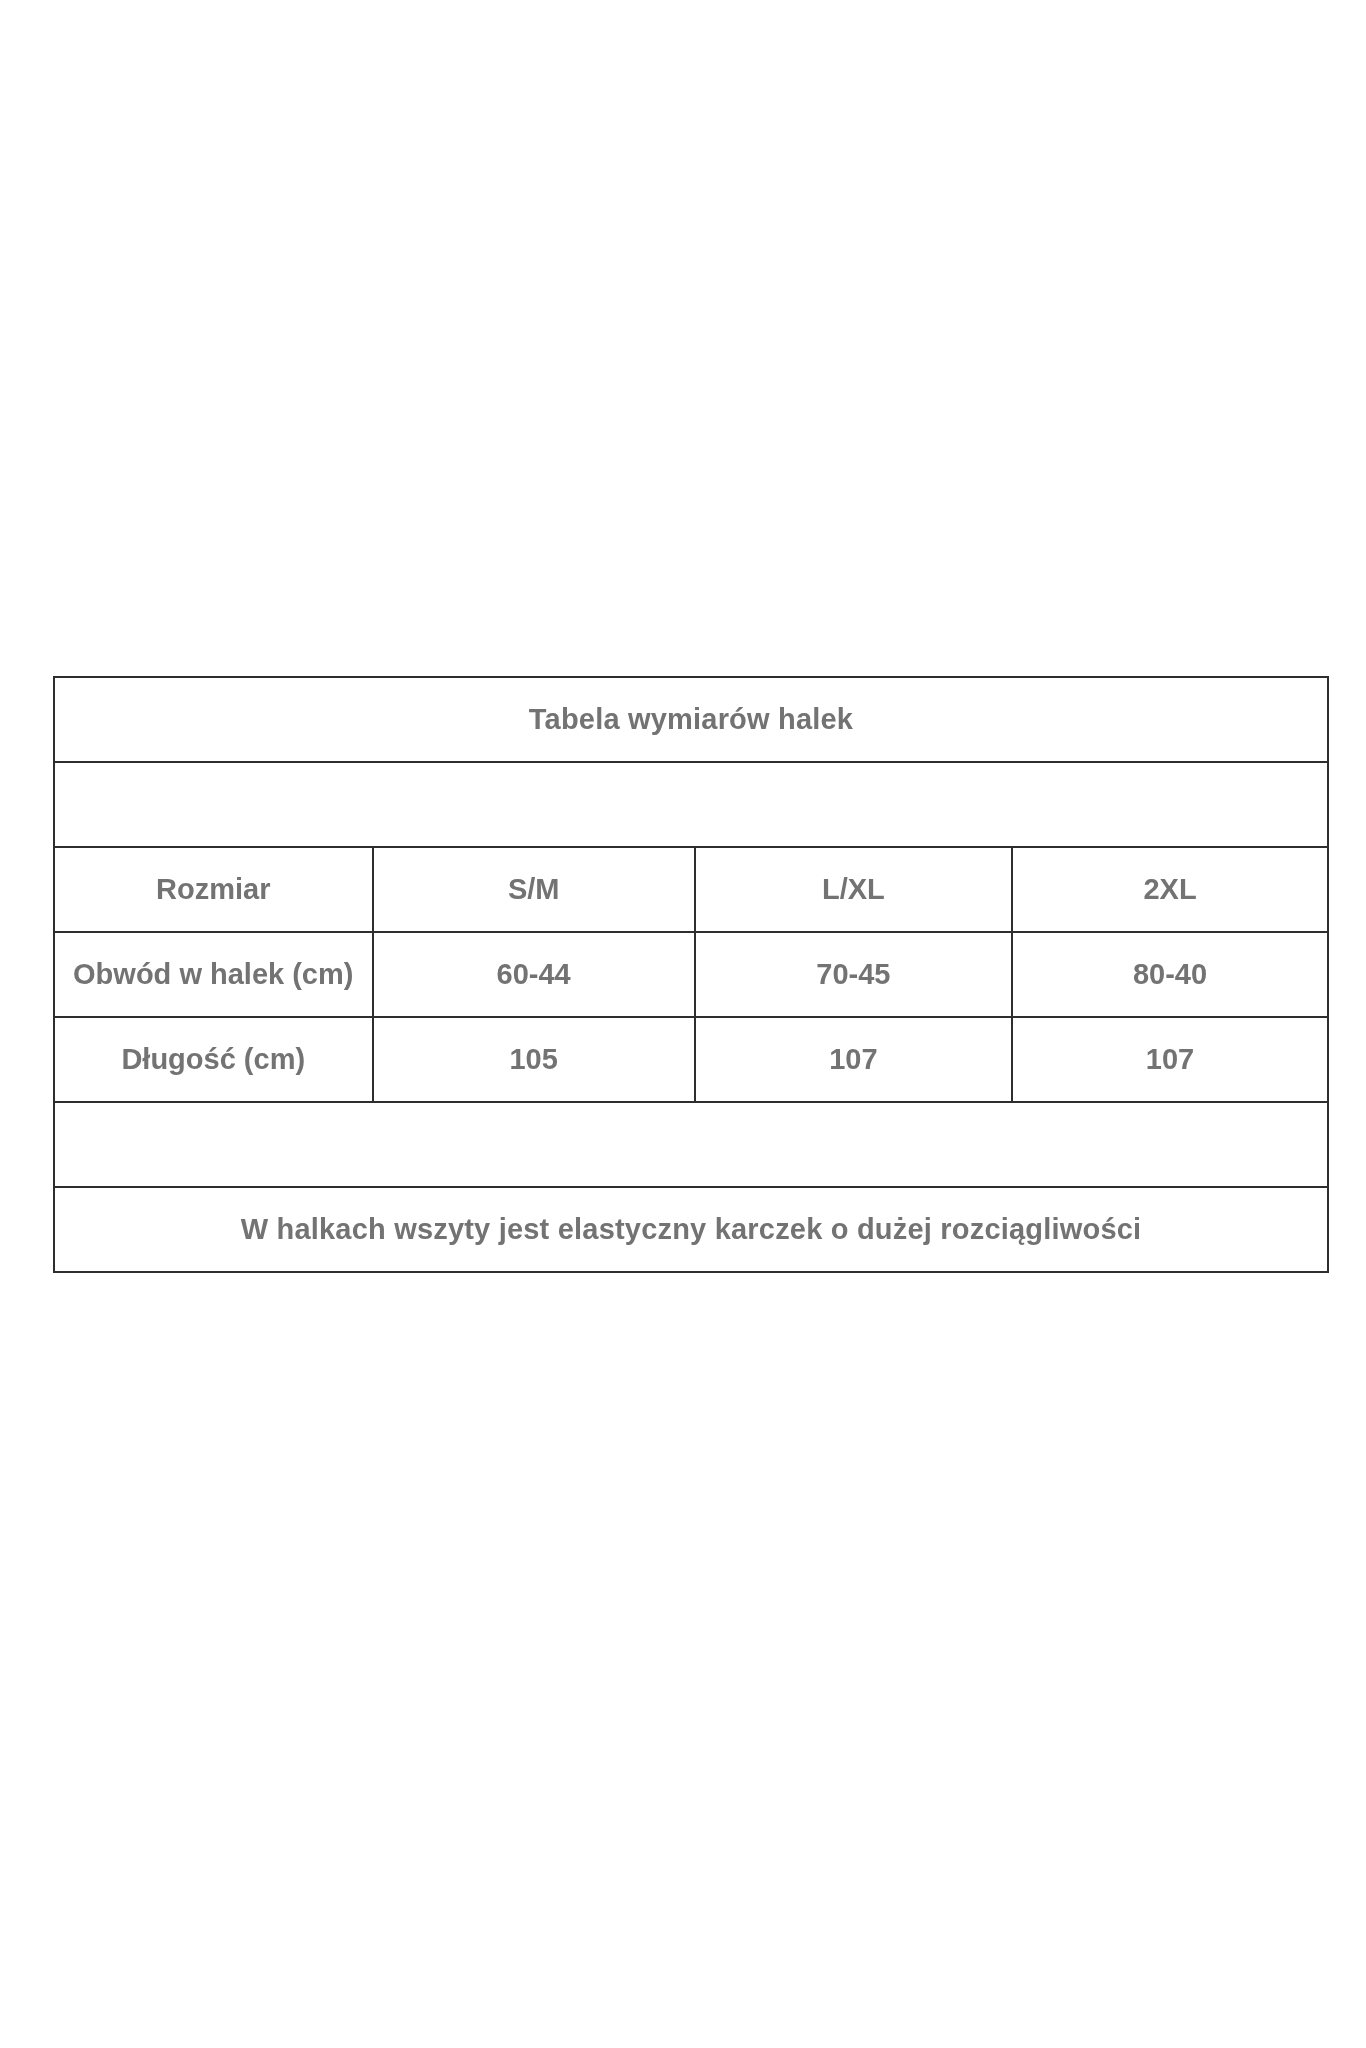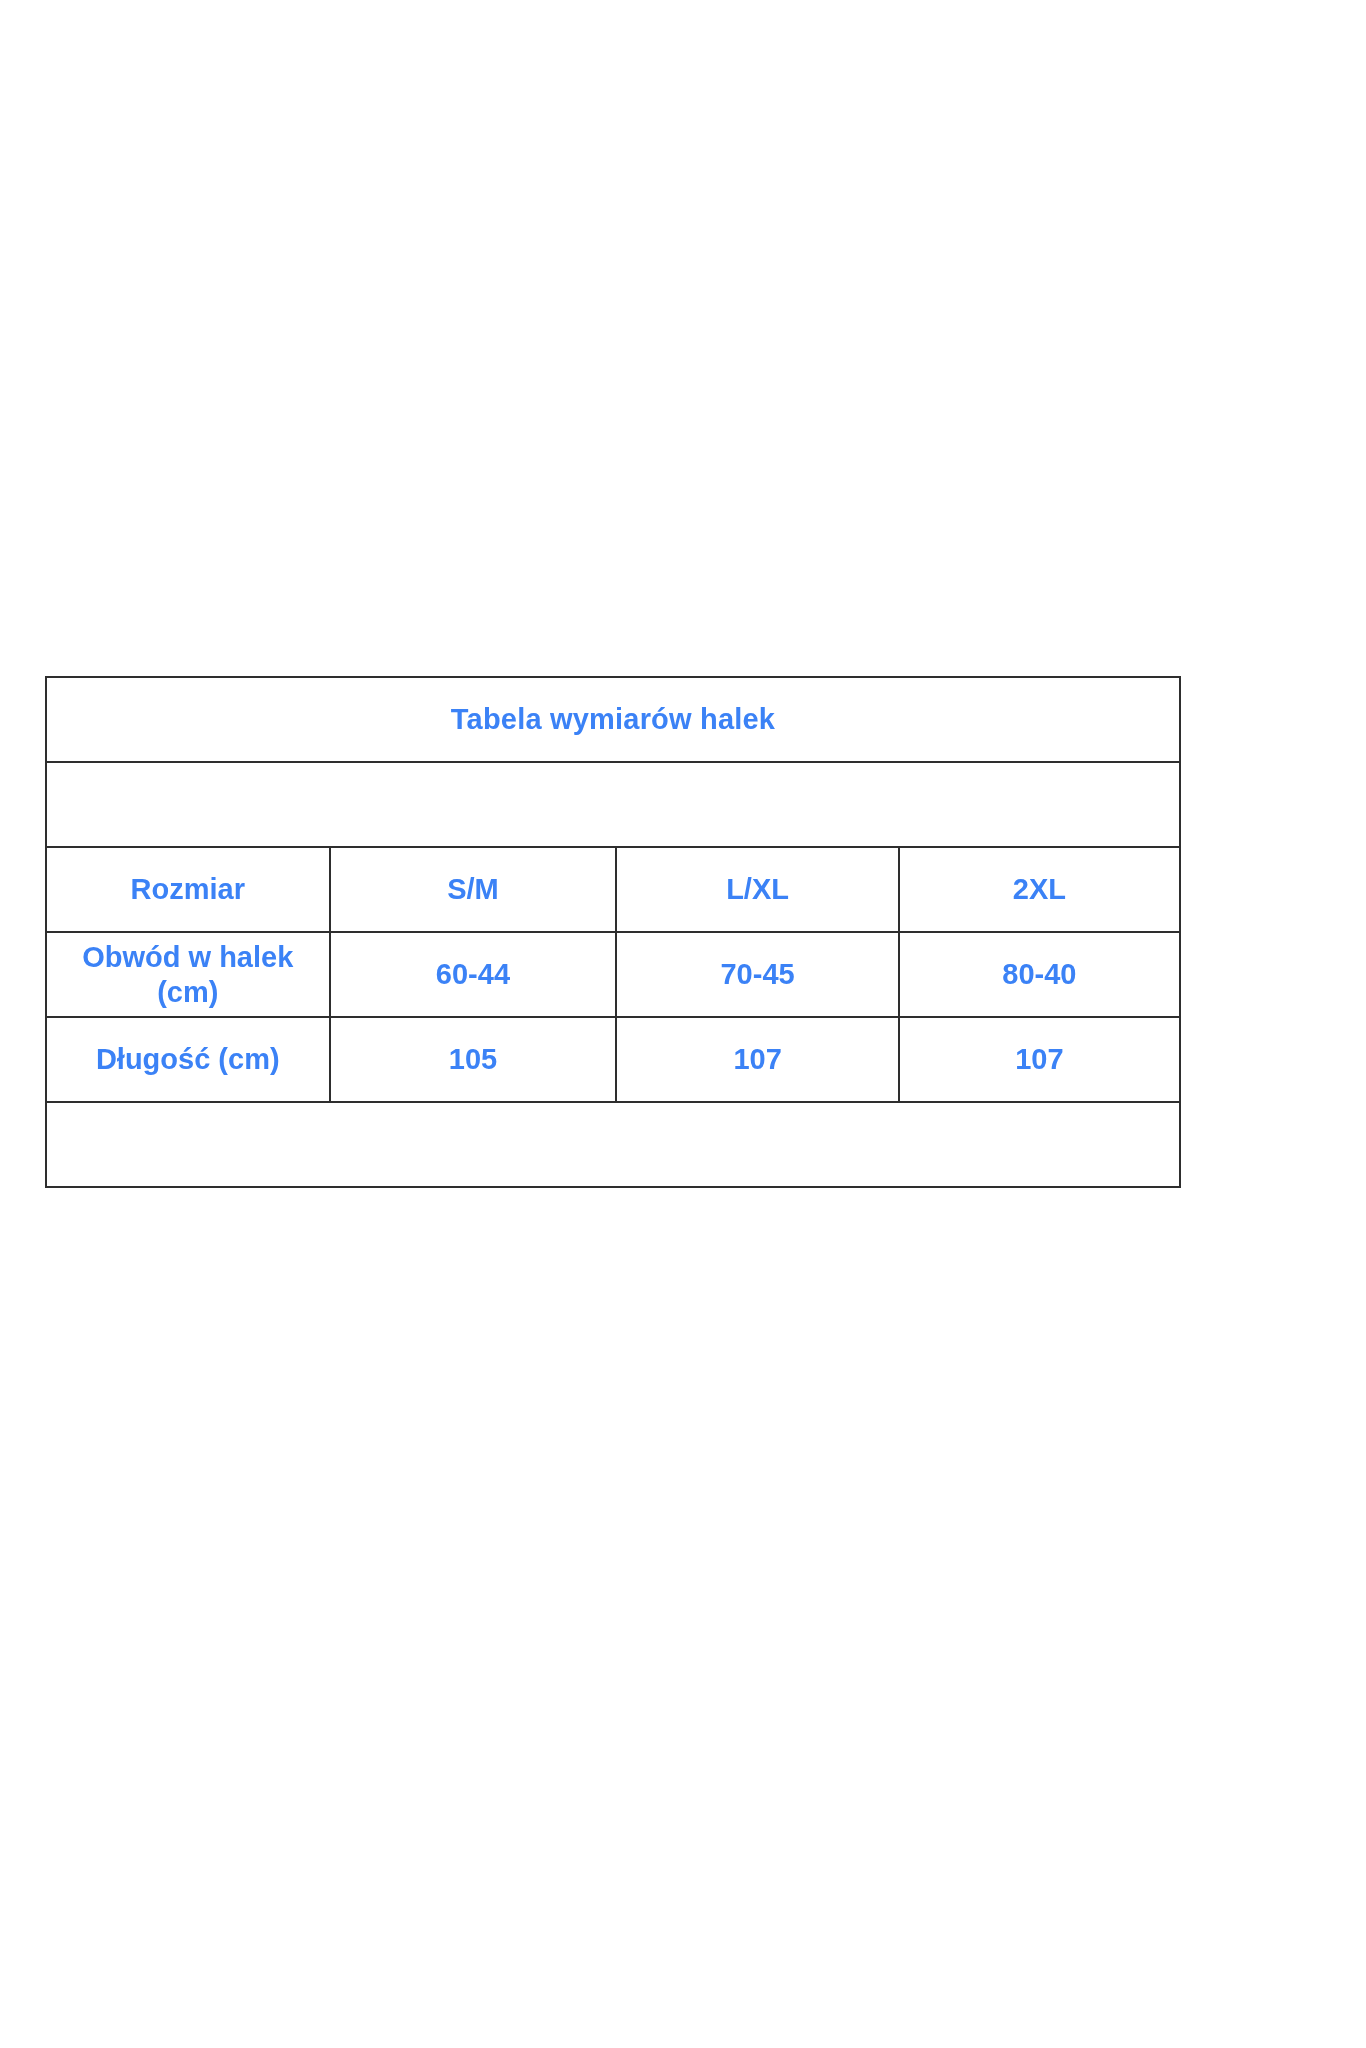--- a/index.html
+++ b/index.html
@@ -11,26 +11,26 @@
   }
   .page {
     position: relative;
     width: 1366px;
     height: 2048px;
     background: #ffffff;
     overflow: hidden;
   }
   table.size-chart {
     position: absolute;
-    left: 45px;
+    left: 53px;
     top: 676px;
-    width: 1136px;
+    width: 1276px;
     border-collapse: collapse;
     table-layout: fixed;
-    color: #3b82f6;
+    color: #737373;
     font-weight: 700;
     font-size: 29px;
   }
   table.size-chart td {
     border: 2px solid #2e2e2e;
     text-align: center;
     vertical-align: middle;
     height: 85px;
     padding: 0 6px;
     background: #ffffff;
@@ -71,15 +71,18 @@
       </tr>
       <tr>
         <td>Długość (cm)</td>
         <td>105</td>
         <td>107</td>
         <td>107</td>
       </tr>
       <tr>
         <td colspan="4"></td>
       </tr>
+      <tr>
+        <td colspan="4" class="note-cell">W halkach wszyty jest elastyczny karczek o dużej rozciągliwości</td>
+      </tr>
     </tbody>
   </table>
 </div>
 
 </body></html>

